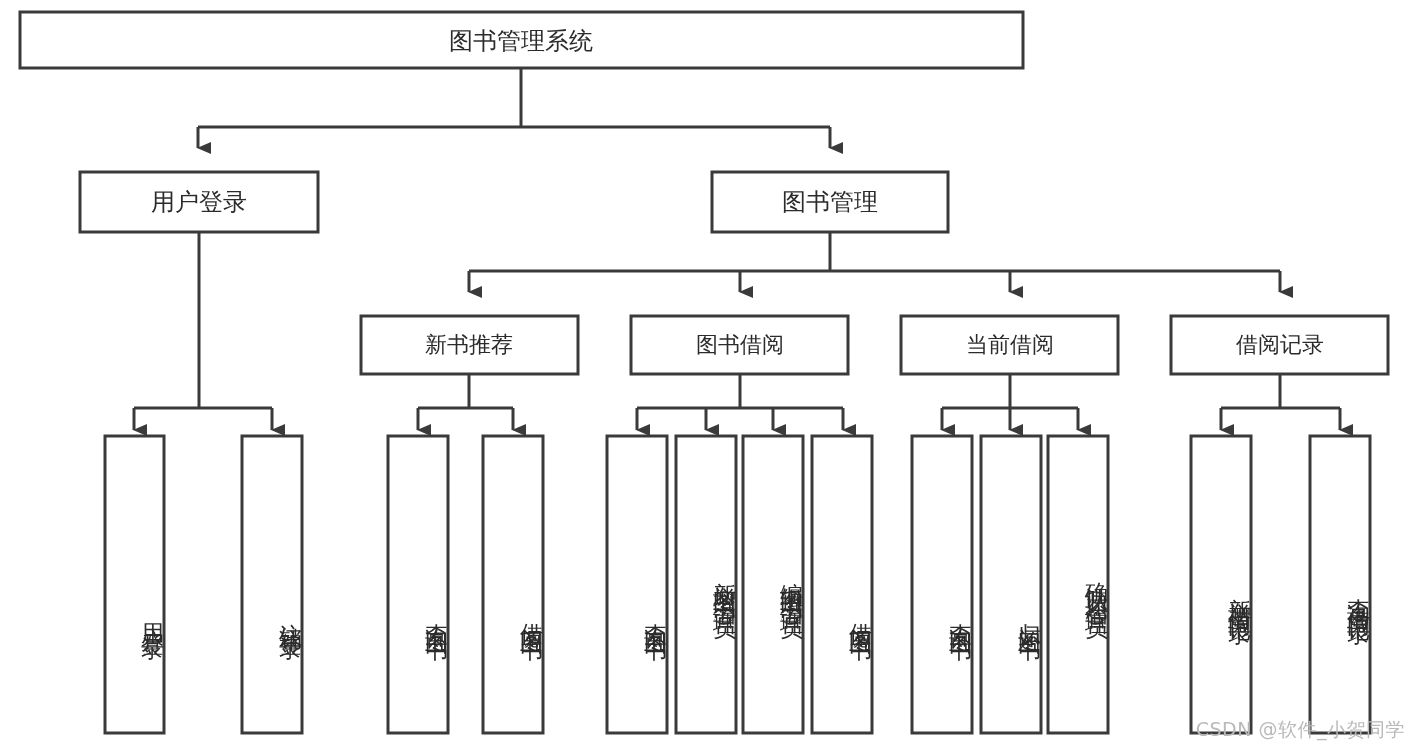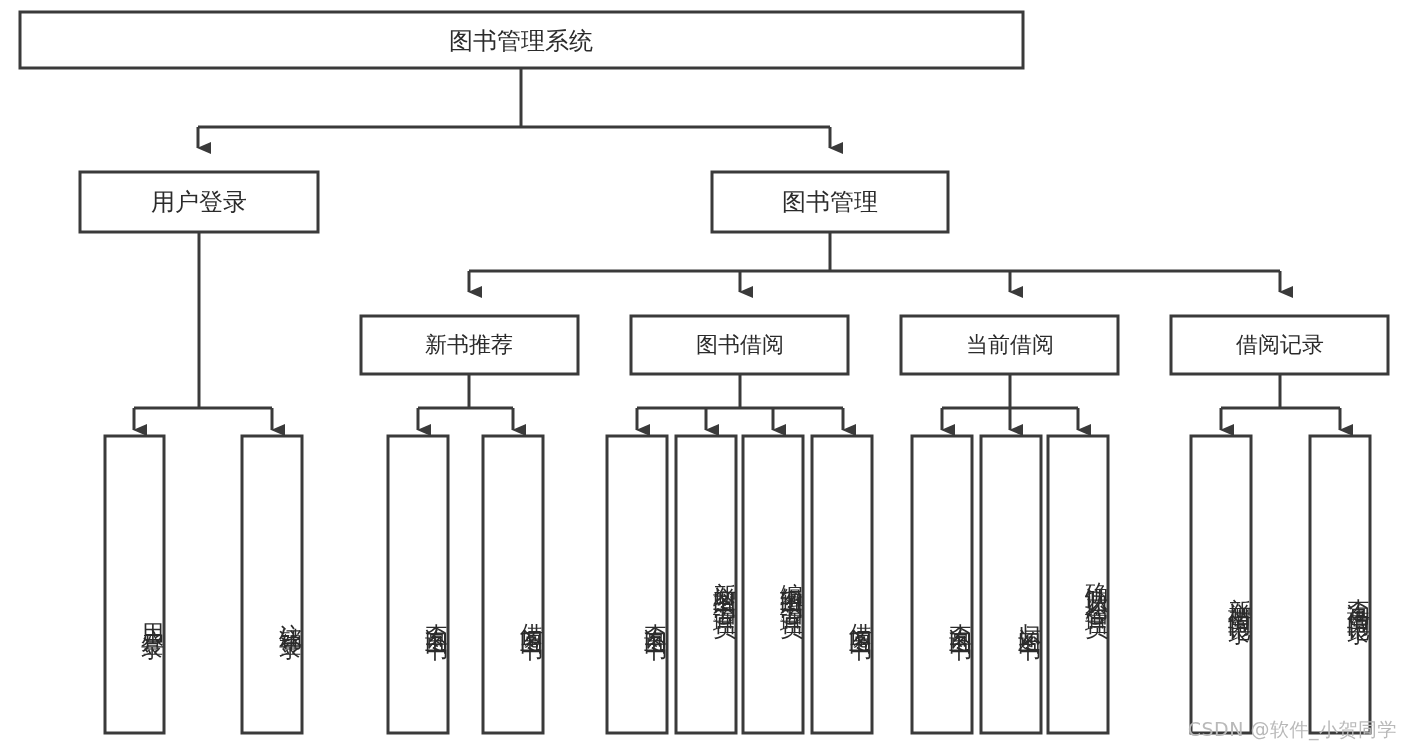--- a/index.html
+++ b/index.html
@@ -34,21 +34,21 @@
     font-size:23px;
     color:#2b2b2b;
     letter-spacing:5px;
     line-height:1;
     white-space:nowrap;
     pointer-events:none;
     overflow:hidden;
   }
   .watermark{
     position:absolute;
-    right:8px;
+    right:0;
     bottom:4px;
     font-family:"DejaVu Sans","Liberation Sans",sans-serif;
     font-size:19px;
     color:#b9b9b9;
     white-space:nowrap;
     letter-spacing:0.5px;
   }
 </style>
 </head>
 <body>

